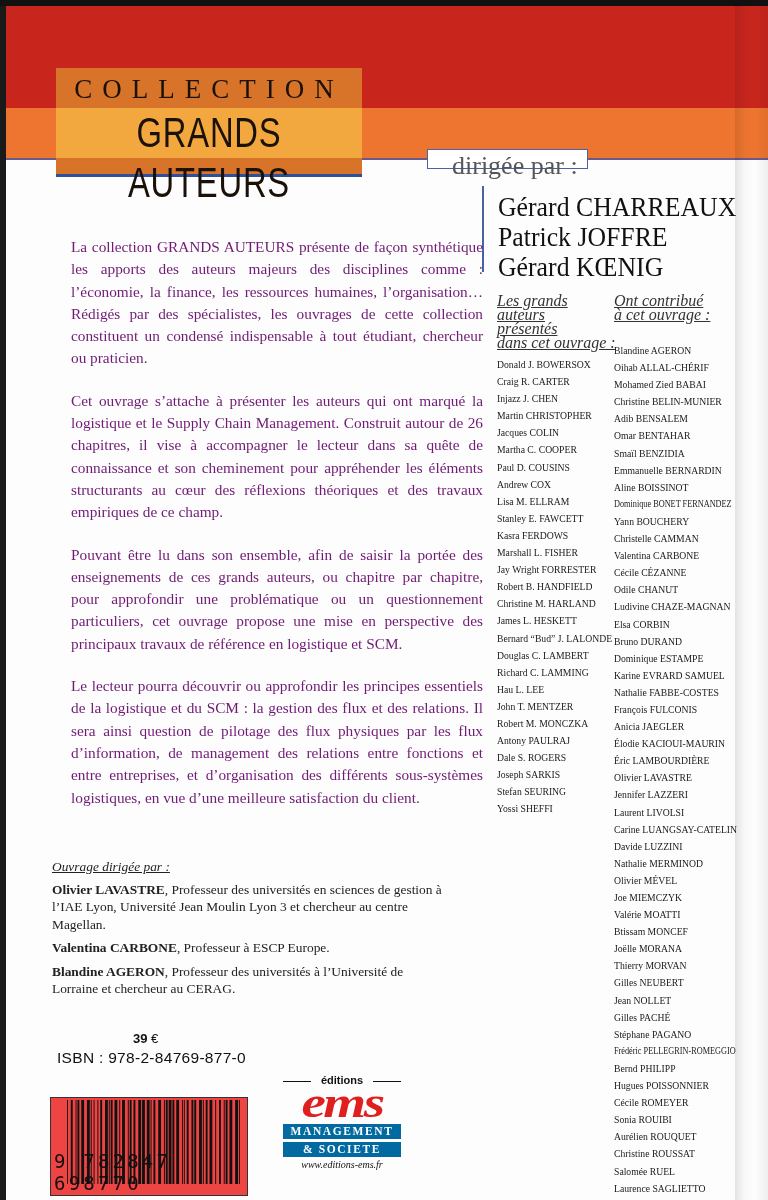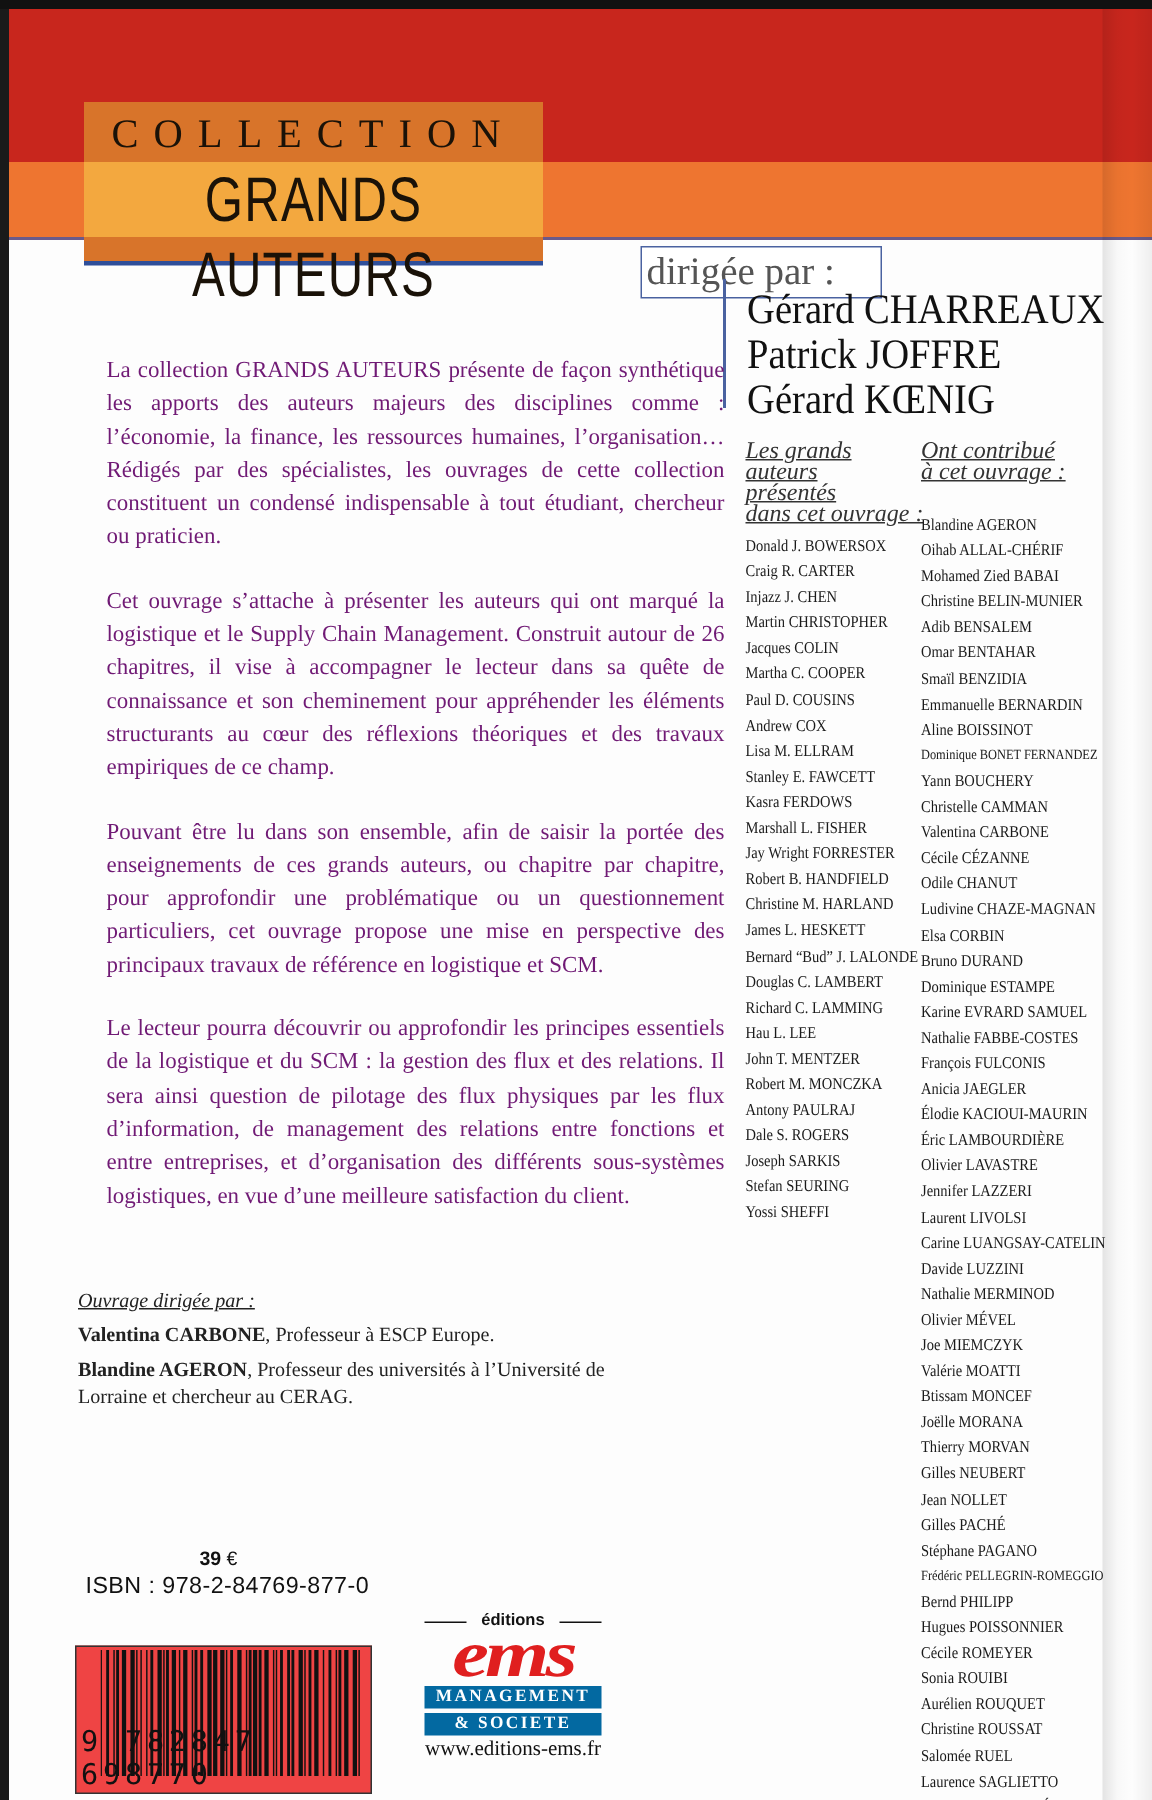--- a/index.html
+++ b/index.html
@@ -18,23 +18,23 @@
   .logo-box { position: absolute; left: 56px; top: 62px; width: 306px; height: 108px; }
   .logo-top { position: absolute; left: 0; top: 0; width: 100%; height: 40px; background: #d8742a; }
   .logo-mid { position: absolute; left: 0; top: 40px; width: 100%; height: 50px; background: #f3a83f; }
   .logo-bot { position: absolute; left: 0; top: 90px; width: 100%; height: 16px; background: #d8742a; }
   .logo-rule { position: absolute; left: 0; top: 106px; width: 100%; height: 3px; background: #2f4f9a; }
   .logo-collection { position: absolute; left: 8px; top: 6px; width: 290px; font-family: "Liberation Serif", serif;
                      font-size: 27px; letter-spacing: 10px; color: #1a1208; text-align: center; }
   .logo-grands { position: absolute; left: 4px; top: 40px; width: 298px; font-family: "Liberation Sans Narrow", "Liberation Sans", sans-serif;
                  font-size: 42px; line-height: 50px; color: #1a1208; text-align: center; transform: scaleX(0.78); transform-origin: center; letter-spacing: 1px; }
 
-  .dirigee-box { position: absolute; left: 427px; top: 158px; width: 161px; height: 35px; background: #fff;
+  .dirigee-box { position: absolute; left: 427px; top: 143px; width: 161px; height: 20px; background: #fff;
                  border: 1.5px solid #4a62a0; font-family: "Liberation Serif", serif; font-size: 26px; color: #555;
-                 line-height: 32px; padding-left: 3px; }
+                 line-height: 32px; padding-left: 24px; }
   .dirigee-line { position: absolute; left: 482px; top: 180px; width: 1.5px; height: 86px; background: #4a62a0; }
 
   .directors { position: absolute; left: 498px; top: 186px; font-family: "Liberation Serif", serif; font-size: 28px; line-height: 30px; color: #111; }
   .directors div { transform: scaleX(0.92); transform-origin: left; white-space: nowrap; }
 
   .col-head { font-style: italic; text-decoration: underline; font-size: 16px; line-height: 14px; color: #333; }
   .authors-left { position: absolute; left: 497px; top: 288px; width: 120px; font-size: 11px; line-height: 17.1px; }
   .authors-right { position: absolute; left: 614px; top: 288px; width: 130px; font-size: 11px; line-height: 17.1px; }
   .name { white-space: nowrap; transform: scaleX(0.88); transform-origin: left; color: #1a1a1a; }
   .name.small { font-size: 9.4px; }
@@ -58,21 +58,21 @@
   .barcode-num { position: absolute; left: 3px; bottom: 1px; width: 192px; font-family: "DejaVu Sans Mono", monospace;
                  font-size: 19px; letter-spacing: 3.2px; color: #111; background: transparent; }
 
   .ems { position: absolute; left: 283px; top: 1068px; width: 118px; text-align: center; }
   .ems-editions { font-family: "Liberation Sans", sans-serif; font-weight: bold; font-size: 11px; color: #111; position: relative; }
   .ems-editions::before, .ems-editions::after { content: ""; position: absolute; top: 7px; width: 28px; height: 1px; background: #111; }
   .ems-editions::before { left: 0; } .ems-editions::after { right: 0; }
   .ems-logo { font-family: "Liberation Serif", serif; font-style: italic; font-weight: bold; font-size: 44px; line-height: 34px; color: #e01f1f; letter-spacing: -2px; transform: scaleX(1.25); }
   .ems-bar { background: #0369a1; color: #fff; font-family: Liberation Serif, serif; font-weight: bold; font-size: 11.5px; letter-spacing: 1.6px; margin-top: 4px; height: 15px; line-height: 15px; }
   .ems-bar + .ems-bar { margin-top: 3px; }
-  .ems-url { font-family: "Liberation Serif", serif; font-size: 14px; color: #111; margin-top: 2px; }
+  .ems-url { font-family: "Liberation Serif", serif; font-size: 10px; color: #111; margin-top: 2px; font-style: italic; }
 </style>
 </head>
 <body>
 
 <div class="cover">
   <div class="band-red"></div>
   <div class="band-orange"></div>
   <div class="band-line"></div>
   <div class="left-edge"></div>
 
@@ -96,20 +96,21 @@
 
   <div class="body-text">
     <p>La collection GRANDS AUTEURS présente de façon synthétique les apports des auteurs majeurs des disciplines comme : l’économie, la finance, les ressources humaines, l’organisation… Rédigés par des spécialistes, les ouvrages de cette collection constituent un condensé indispensable à tout étudiant, chercheur ou praticien.</p>
     <p>Cet ouvrage s’attache à présenter les auteurs qui ont marqué la logistique et le Supply Chain Management. Construit autour de 26 chapitres, il vise à accompagner le lecteur dans sa quête de connaissance et son cheminement pour appréhender les éléments structurants au cœur des réflexions théoriques et des travaux empiriques de ce champ.</p>
     <p>Pouvant être lu dans son ensemble, afin de saisir la portée des enseignements de ces grands auteurs, ou chapitre par chapitre, pour approfondir une problématique ou un questionnement particuliers, cet ouvrage propose une mise en perspective des principaux travaux de référence en logistique et SCM.</p>
     <p>Le lecteur pourra découvrir ou approfondir les principes essentiels de la logistique et du SCM : la gestion des flux et des relations. Il sera ainsi question de pilotage des flux physiques par les flux d’information, de management des relations entre fonctions et entre entreprises, et d’organisation des différents sous-systèmes logistiques, en vue d’une meilleure satisfaction du client.</p>
   </div>
 
   <div class="credits">
     <div class="head">Ouvrage dirigée par :</div>
+    <div class="entry"><b>Olivier LAVASTRE</b><span>, Professeur des universités en sciences de gestion à l’IAE Lyon, Université Jean Moulin Lyon 3 et chercheur au centre Magellan.</span></div>
     <div class="entry"><b>Valentina CARBONE</b><span>, Professeur à ESCP Europe.</span></div>
     <div class="entry"><b>Blandine AGERON</b><span>, Professeur des universités à l’Université de Lorraine et chercheur au CERAG.</span></div>
   </div>
 
   <div class="authors-left">
     <div class="col-head">Les grands auteurs</div>
     <div class="col-head">présentés</div>
     <div class="col-head">dans cet ouvrage :</div>
     <div class="list-gap-left"></div>
     <div id="featured-names">

